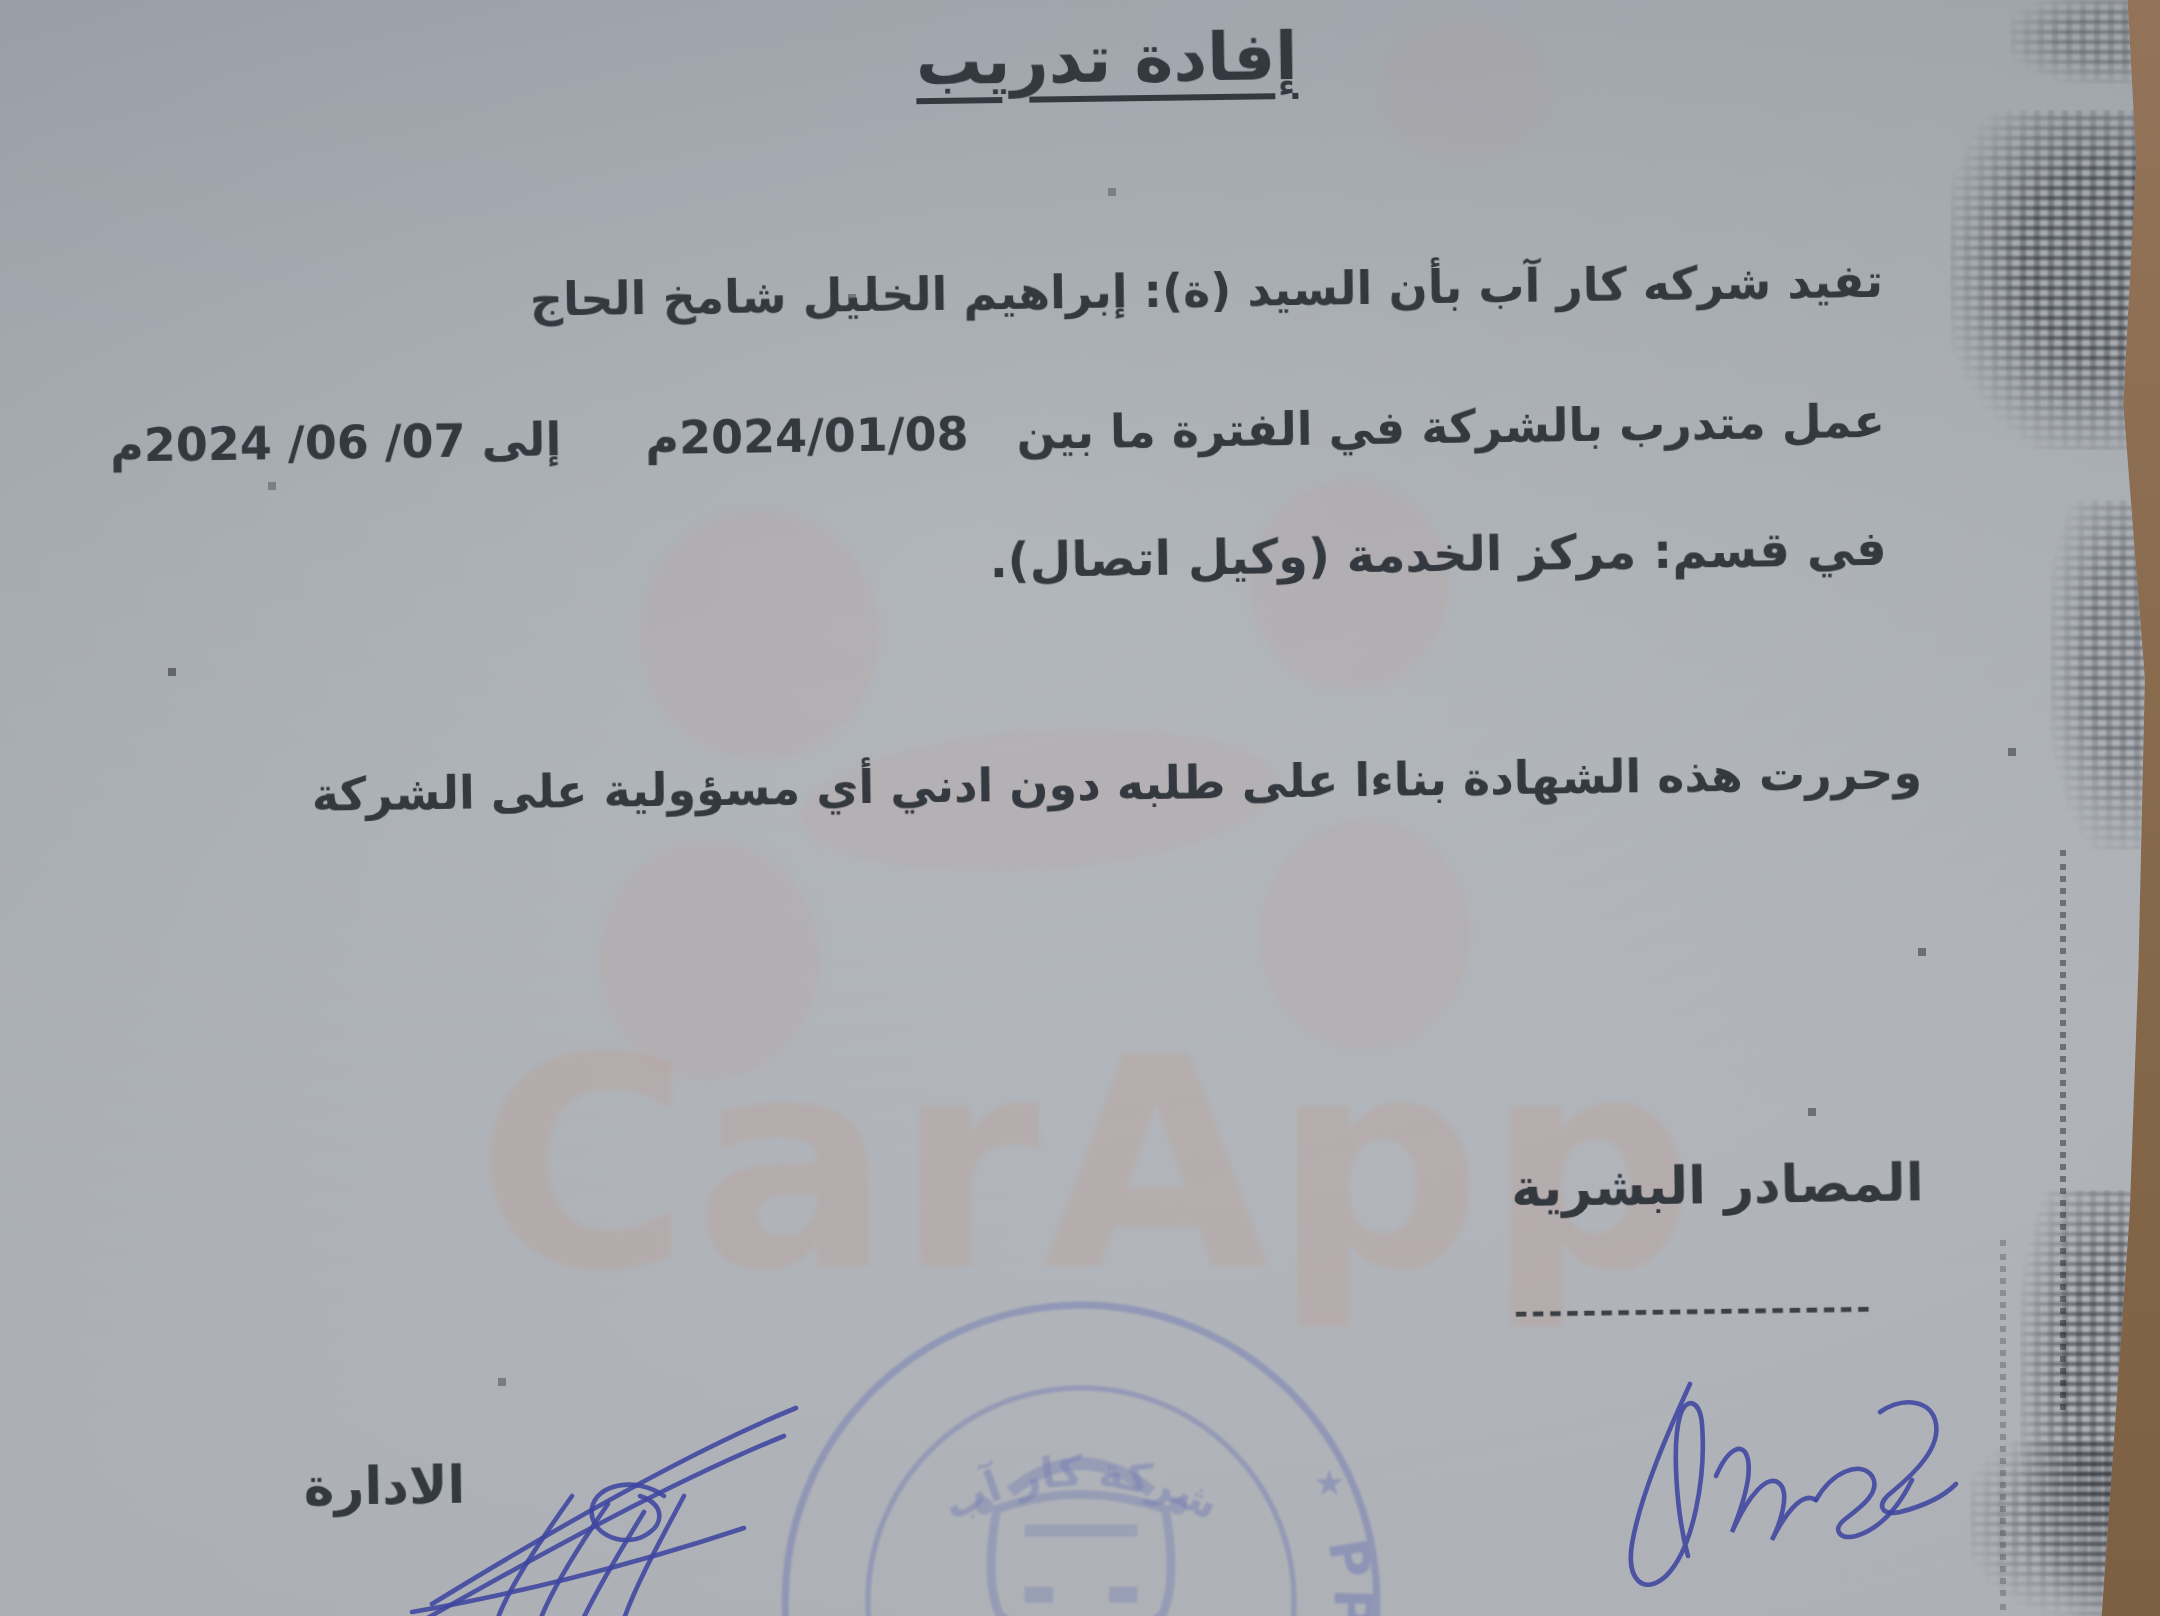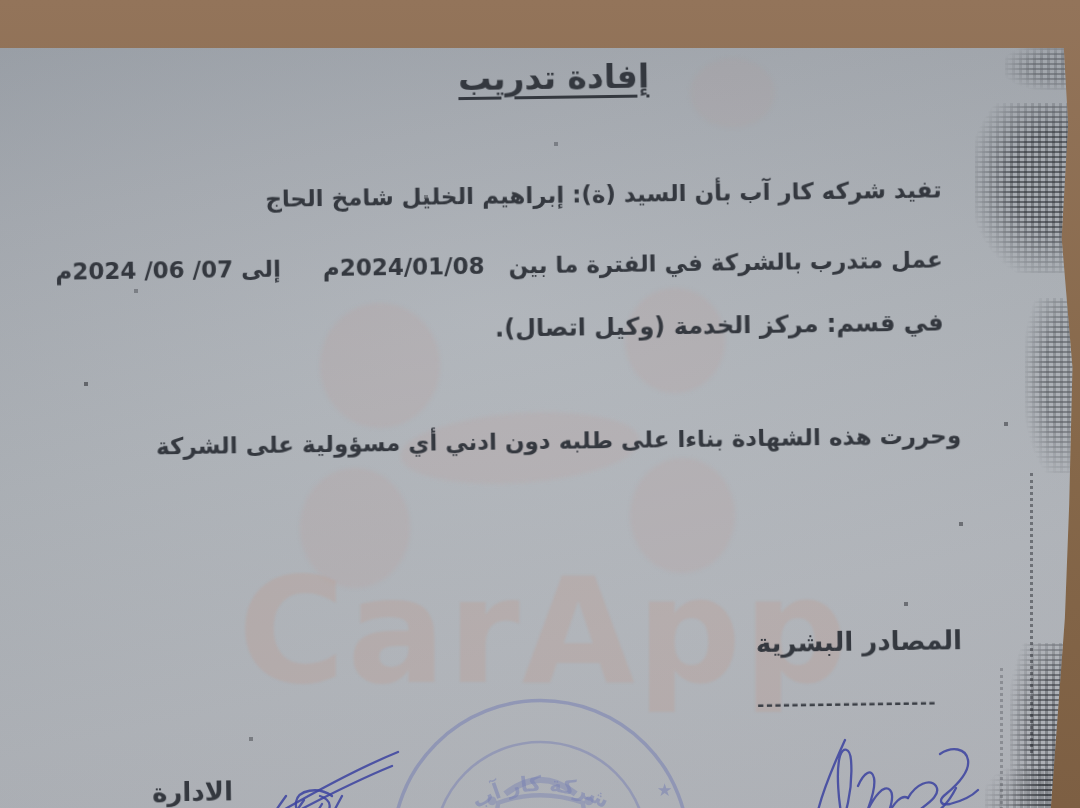--- a/index.html
+++ b/index.html
@@ -6,21 +6,20 @@
   body{
     width:1080px;height:808px;position:relative;overflow:hidden;
     background:linear-gradient(180deg,#93745a 0%,#86684a 55%,#7d5f43 100%);
     font-family:"DejaVu Sans",sans-serif;
   }
   
   .paper{
     position:absolute;inset:0;overflow:hidden;
     clip-path:polygon(0 0,98.5% 0,98.9% 10%,98.3% 25%,99.3% 42%,99.0% 60%,98.6% 75%,97.3% 100%,0 100%);
     background:linear-gradient(168deg,#9aa0a8 0%,#a2a7ae 18%,#abb0b6 45%,#b3b7bd 72%,#b7bac0 100%);
-    margin-top:48px;
   }
   .paper::after{
     content:"";position:absolute;inset:0;
     background:radial-gradient(120% 90% at 45% 35%,rgba(255,255,255,0.10),rgba(0,0,0,0.07));
     pointer-events:none;
   }
   
   .wm-blob{position:absolute;border-radius:50%;background:rgba(190,152,140,0.16);z-index:1;filter:blur(2px);}
   .wm-text{
     position:absolute;left:238px;top:498px;z-index:2;

